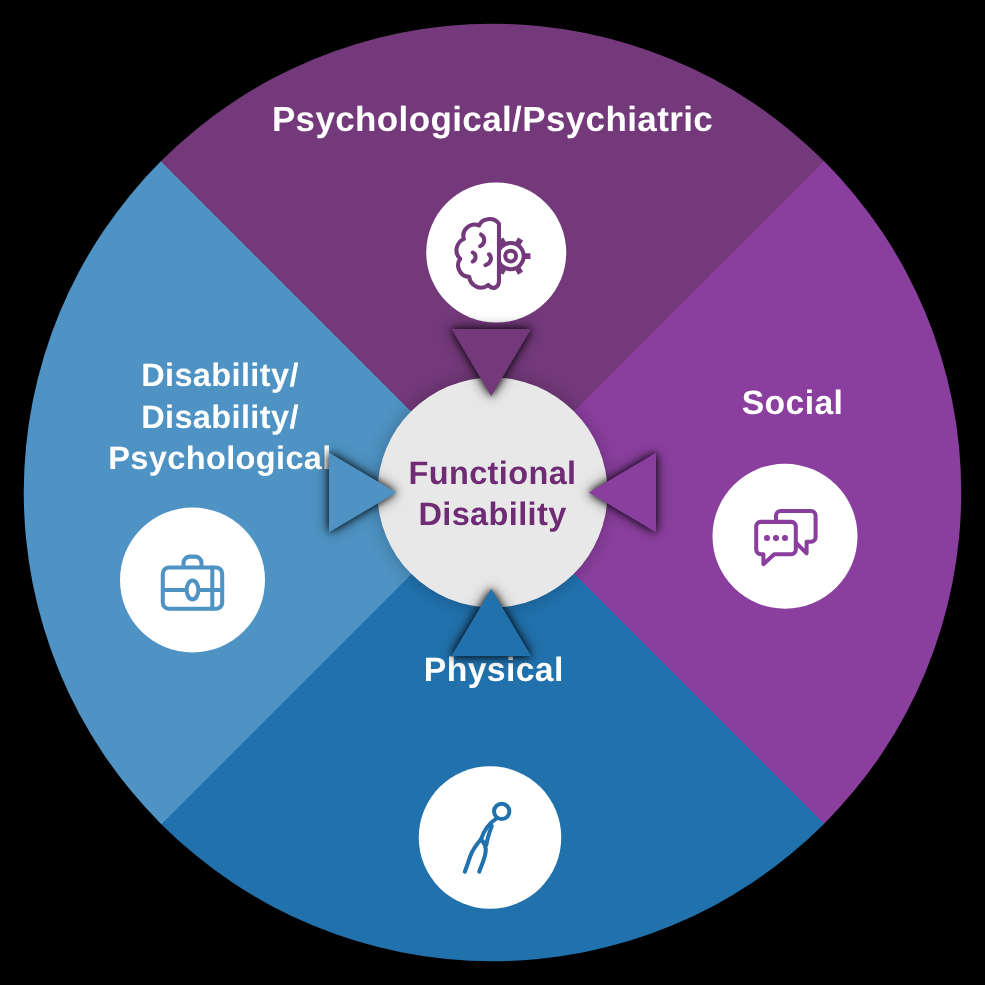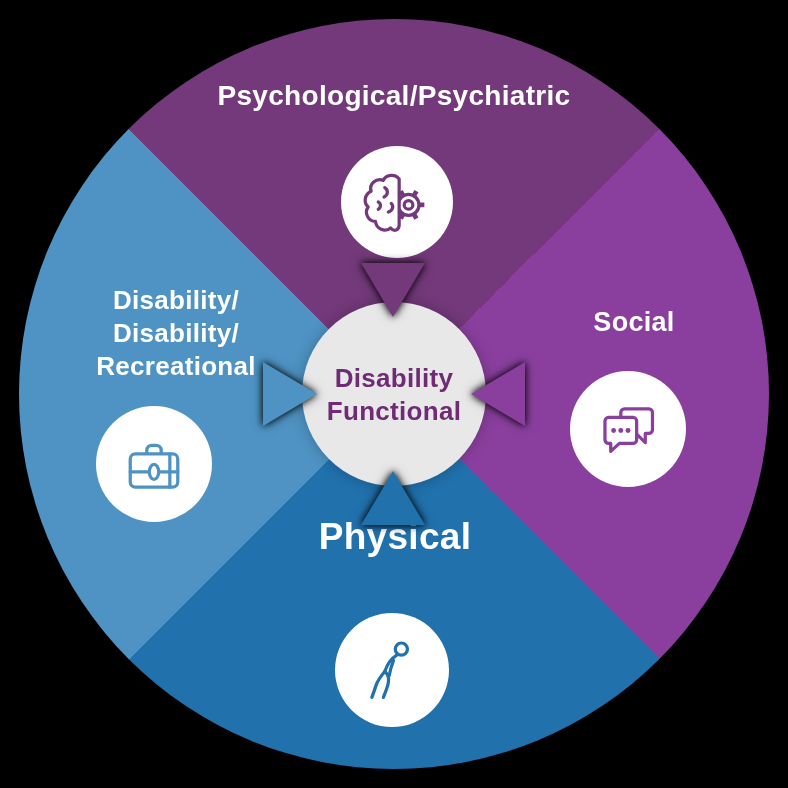--- a/index.html
+++ b/index.html
@@ -41,21 +41,21 @@
   .arrow-right .arrow{background:var(--q-right);clip-path:polygon(100% 0,100% 100%,0 50%);}
 
   
   .q-label{
     position:absolute;z-index:3;text-align:center;color:var(--label-text,#fff);
     font-weight:700;letter-spacing:.3px;
   }
   .label-top{left:94px;top:79px;width:600px;font-size:28px;line-height:34px;}
   .label-left{left:26px;top:284px;width:300px;font-size:26px;line-height:33px;}
   .label-right{left:484px;top:306px;width:300px;font-size:27px;line-height:33px;}
-  .label-bottom{left:145px;top:520px;width:500px;font-size:37px;line-height:33px;}
+  .label-bottom{left:145px;top:520px;width:500px;font-size:27px;line-height:33px;}
   .q-label span{display:block;}
 
   
   .icon-circle{
     position:absolute;z-index:3;border-radius:50%;background:var(--icon-circle,#fff);
     display:flex;align-items:center;justify-content:center;
   }
   .icon-top{left:341px;top:146px;width:112px;height:112px;}
   .icon-left{left:96px;top:406px;width:116px;height:116px;}
   .icon-right{left:570px;top:371px;width:116px;height:116px;}
@@ -78,21 +78,21 @@
 
   <div class="wheel"></div>
 
   <div class="q-label label-top">
     <span>Psychological/Psychiatric</span>
   </div>
 
   <div class="q-label label-left">
     <span>Disability/</span>
     <span>Disability/</span>
-    <span>Recreational</span>
+    <span>Psychological</span>
   </div>
 
   <div class="q-label label-right">
     <span>Social</span>
   </div>
 
   <div class="q-label label-bottom">
     <span>Physical</span>
   </div>
 
@@ -160,17 +160,17 @@
       <div class="arrow"></div>
     </div>
   <div class="arrow-wrap arrow-left">
       <div class="arrow"></div>
     </div>
   <div class="arrow-wrap arrow-right">
       <div class="arrow"></div>
     </div>
 
   <div class="hub-label">
+    <span style="display:block">Functional</span>
     <span style="display:block">Disability</span>
-    <span style="display:block">Functional</span>
   </div>
 
 </div>
 
 </body></html>

